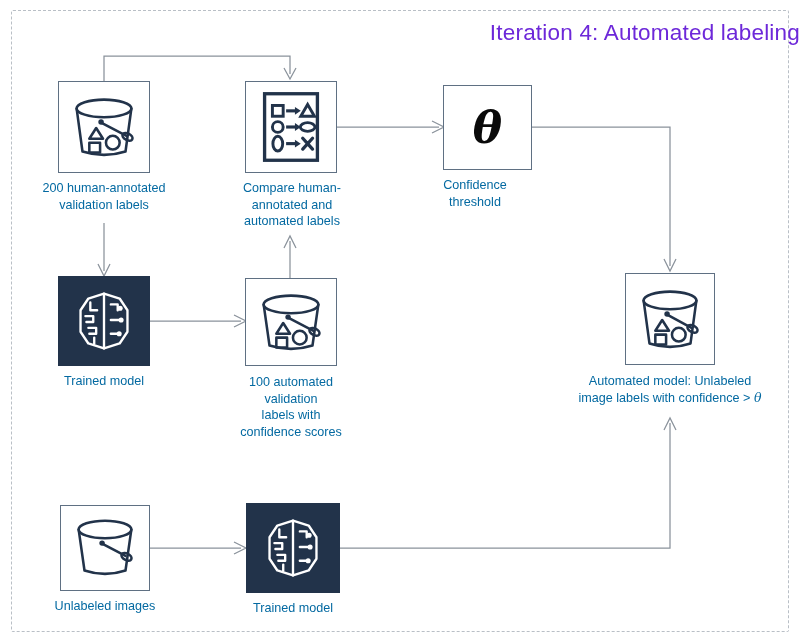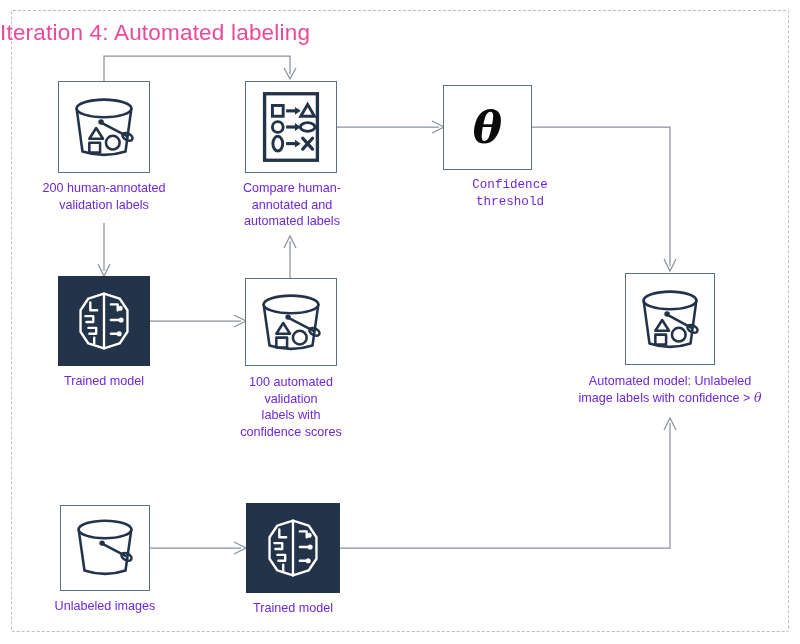--- a/index.html
+++ b/index.html
@@ -21,23 +21,23 @@
     width:778px; height:622px;
     border:1.5px dashed #b9bfc6;
     box-sizing:border-box;
     border-radius:2px;
   }
   
   #title{
     position:absolute;
     left:0; top:20px;
     width:800px;
-    text-align:left;
+    text-align:right;
     font-size:22.5px;
-    color:#ec4899;
+    color:#6d28d9;
     letter-spacing:.2px;
     white-space:nowrap;
   }
   
   .node{position:absolute;}
   .nbox{
     position:absolute;
     box-sizing:border-box;
     border:1.3px solid #5f7083;
     background:#ffffff;
@@ -45,21 +45,21 @@
   .nbox.dark{
     background:#22334a;
     border-color:#22334a;
   }
   .nbox svg{display:block;width:100%;height:100%;}
   .caption{
     position:absolute;
     text-align:center;
     font-size:12.6px;
     line-height:16.5px;
-    color:#6d28d9;
+    color:#0369a1;
     white-space:pre-line;
   }
   .theta-glyph{
     position:absolute;
     left:0;top:0;width:100%;height:100%;
     display:flex;align-items:center;justify-content:center;
     font-family:"DejaVu Serif","Liberation Serif",serif;
     font-style:italic;
     font-weight:700;
     font-size:44px;
@@ -155,21 +155,21 @@
     </div>
     <div class="caption" style="left:222px;top:180px;width:140px;text-align:center;">Compare human-
 annotated and
 automated labels</div>
   </div>
 
   <div class="node">
     <div class="nbox" style="left:443px;top:85px;width:89px;height:85px;">
       <span class="theta-glyph">θ</span>
     </div>
-    <div class="caption" style="left:440px;top:177px;width:140px;font-family:Liberation Mono, monospace;">Confidence
+    <div class="caption" style="left:405px;top:177px;width:140px;">Confidence
 threshold</div>
   </div>
 
   <div class="node">
     <div class="nbox dark" style="left:58px;top:276px;width:92px;height:90px;">
       <svg viewBox="0 0 92 90">
         <g fill="none" stroke="#ffffff" stroke-width="2.4" stroke-linejoin="round" stroke-linecap="round">
           <path d="M46,17 L30,22 L22,34 L22,56 L30,68 L46,73 L62,68 L70,56 L70,34 L62,22 Z"></path>
           <path d="M46,17 L46,73"></path>
 

